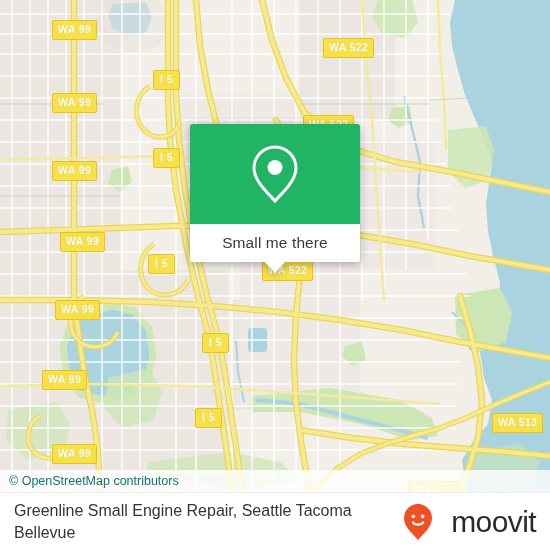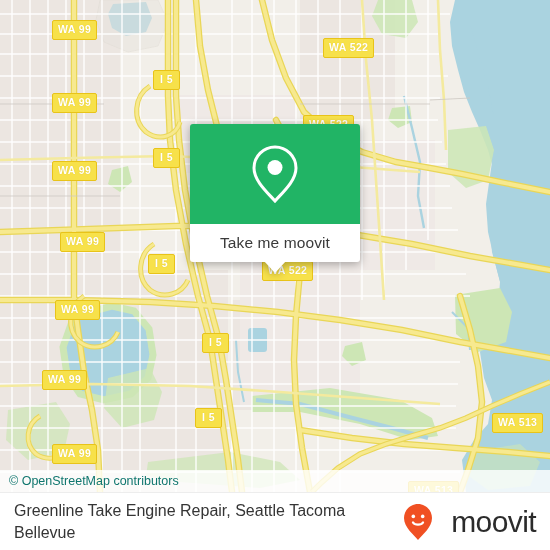--- a/index.html
+++ b/index.html
@@ -307,32 +307,32 @@
 
     <div id="callout">
       <div id="callout-green">
         <svg width="52" height="62" viewBox="0 0 52 62">
           <path d="M26 4 C14.4 4 5 13.4 5 25 C5 38 19 50 26 58 C33 50 47 38 47 25
                    C47 13.4 37.6 4 26 4 Z" fill="none" stroke="#ffffff" stroke-width="3"></path>
           <circle cx="26" cy="24.5" r="7.5" fill="#ffffff"></circle>
         </svg>
       </div>
       <div id="callout-white">
-        <span id="callout-label">Take me moovit</span>
+        <span id="callout-label">Small me there</span>
         <span id="callout-tail"></span>
       </div>
     </div>
 
     <div id="attribution">
       <span>© OpenStreetMap contributors</span>
     </div>
   </div>
 
   <div id="footer">
-    <div id="footer-title">Greenline Take Engine Repair, Seattle Tacoma Bellevue</div>
+    <div id="footer-title">Greenline Small Engine Repair, Seattle Tacoma Bellevue</div>
 
     <div id="brand">
       <svg width="30" height="38" viewBox="0 0 30 38">
         <path d="M15 1 C7.3 1 1 7.3 1 15 C1 24.5 11 32 15 37 C19 32 29 24.5 29 15
                  C29 7.3 22.7 1 15 1 Z" fill="#f05023"></path>
         <circle cx="10.3" cy="13.4" r="1.8" fill="#ffffff"></circle>
         <circle cx="19.7" cy="13.4" r="1.8" fill="#ffffff"></circle>
         <path d="M10 19.5 C11.8 22.4 18.2 22.4 20 19.5" stroke="#ffffff" stroke-width="2.3" fill="none" stroke-linecap="round"></path>
       </svg>
       <span id="brand-word">moovit</span>

